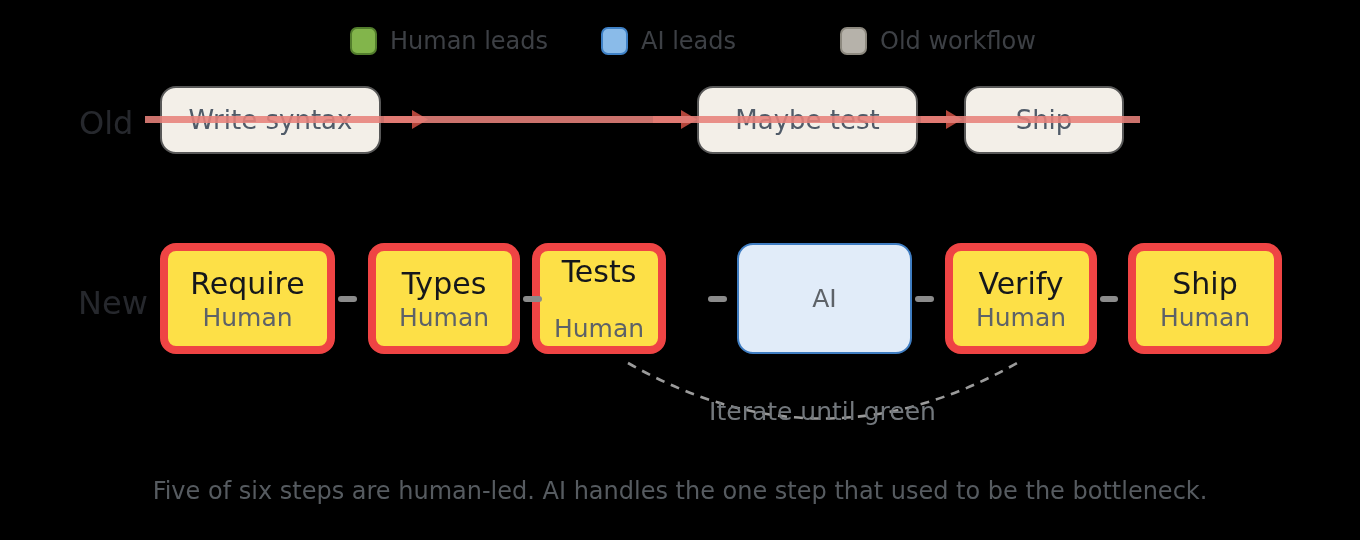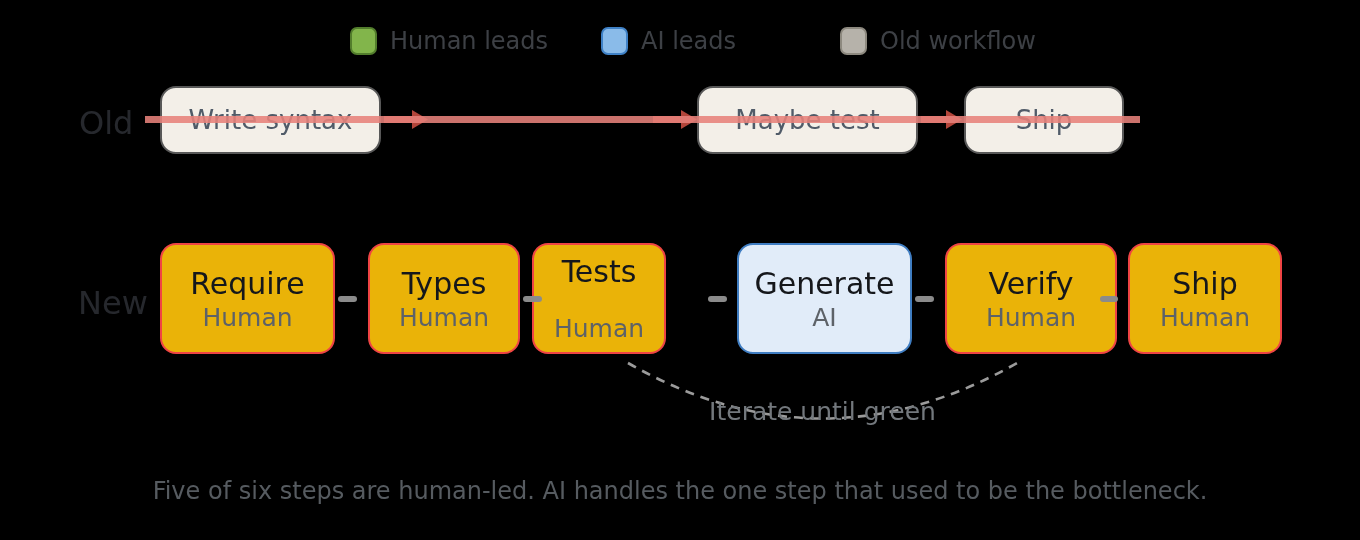--- a/index.html
+++ b/index.html
@@ -25,21 +25,21 @@
     background:#f3efe8;border:2px solid #585858;border-radius:16px;
     display:flex;align-items:center;justify-content:center;
   }
   .old-box-label{font-size:26px;color:#505b68;white-space:nowrap;}
   
   .new-box{
     position:absolute;top:243px;height:111px;box-sizing:border-box;
     border-radius:16px;display:flex;flex-direction:column;
     align-items:center;justify-content:center;gap:2px;
   }
-  .new-box.human{background:#eab308;border:2px solid #ef4444;}
+  .new-box.human{background:#fde047;border:8px solid #ef4444;}
   .new-box.ai{background:#e1ecf9;border:2px solid #3f7dc2;}
   .new-box-title{font-size:30px;color:#15171b;white-space:nowrap;}
   .new-box-subtitle{font-size:25px;color:#5d6268;white-space:nowrap;}
   .connector{
     position:absolute;top:296px;height:6px;border-radius:3px;background:#8b8b8b;
   }
   
   #overlay{position:absolute;left:0;top:0;pointer-events:none;}
   
   #loop-label{position:absolute;top:397px;left:0;width:1645px;text-align:center;
@@ -85,24 +85,23 @@
   </div>
   <div class="new-box human" style="left:368px;width:152px;">
     <span class="new-box-title">Types</span>
     <span class="new-box-subtitle">Human</span>
   </div>
   <div class="new-box human" style="left:532px;width:134px;gap:25px;">
     <span class="new-box-title">Tests</span>
     <span class="new-box-subtitle">Human</span>
   </div>
   <div class="new-box ai" style="left:737px;width:175px;">
-    <span class="new-box-title">Generate</span>
     <span class="new-box-subtitle">AI</span>
   </div>
-  <div class="new-box human" style="left:945px;width:172px;">
+  <div class="new-box human" style="left:945px;width:152px;">
     <span class="new-box-title">Verify</span>
     <span class="new-box-subtitle">Human</span>
   </div>
   <div class="new-box human" style="left:1128px;width:154px;">
     <span class="new-box-title">Ship</span>
     <span class="new-box-subtitle">Human</span>
   </div>
 
   <div class="connector" style="left:338px;width:19px;"></div>
   <div class="connector" style="left:523px;width:19px;"></div>

